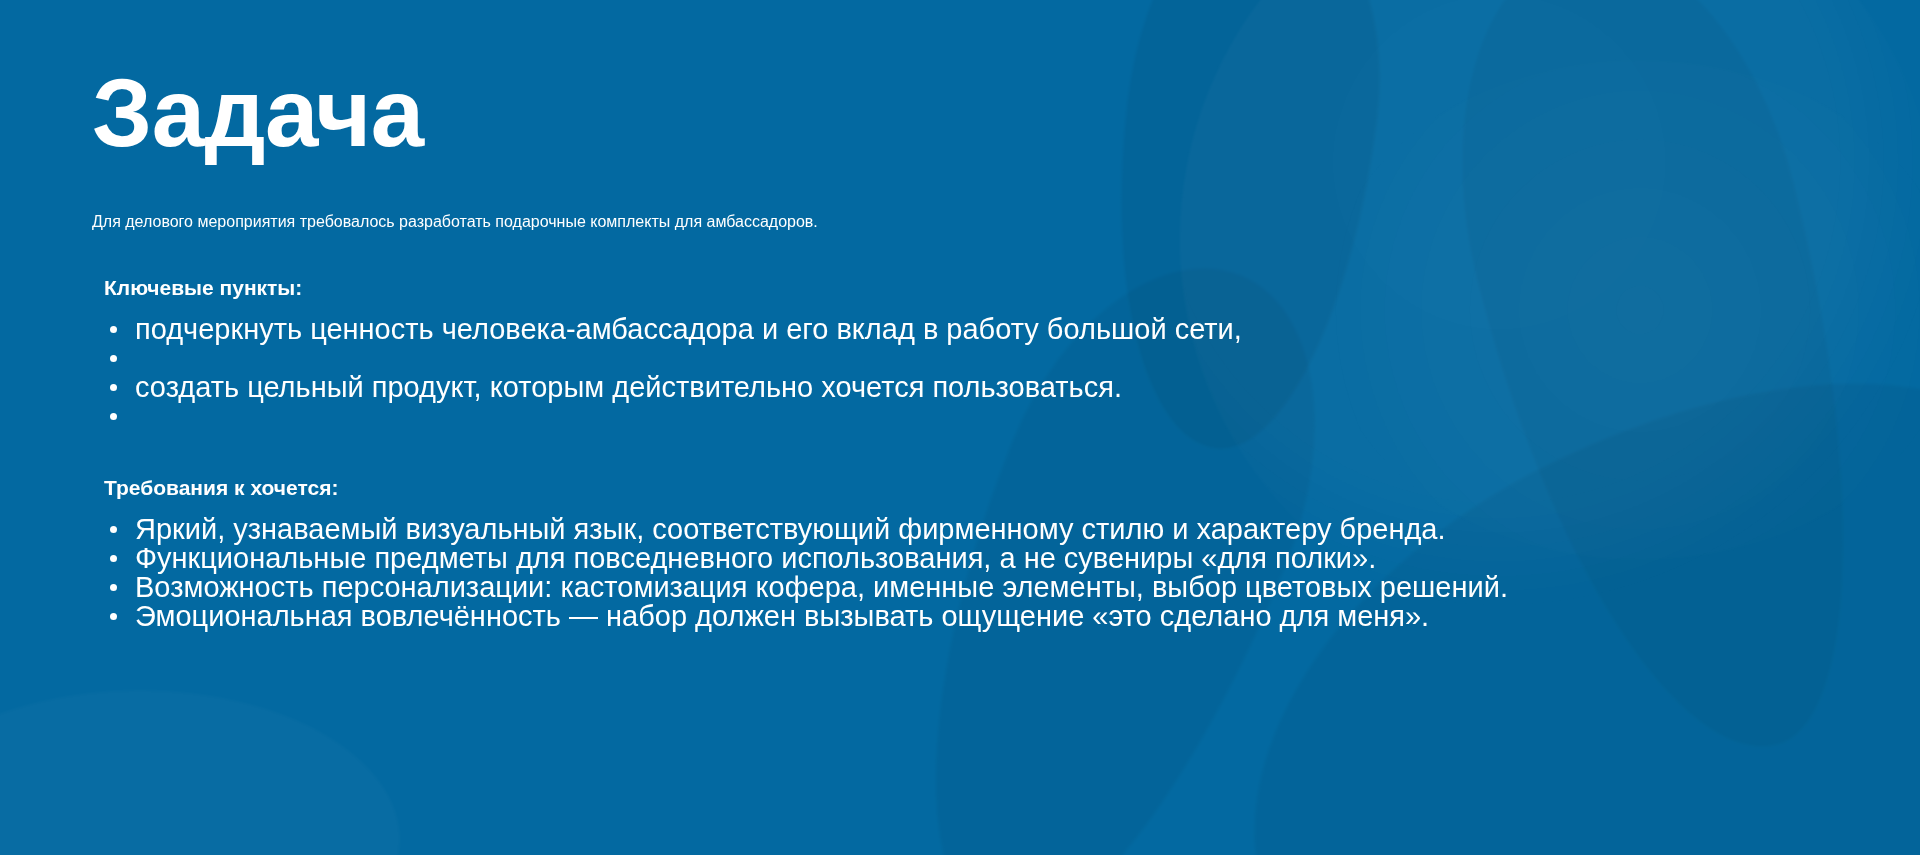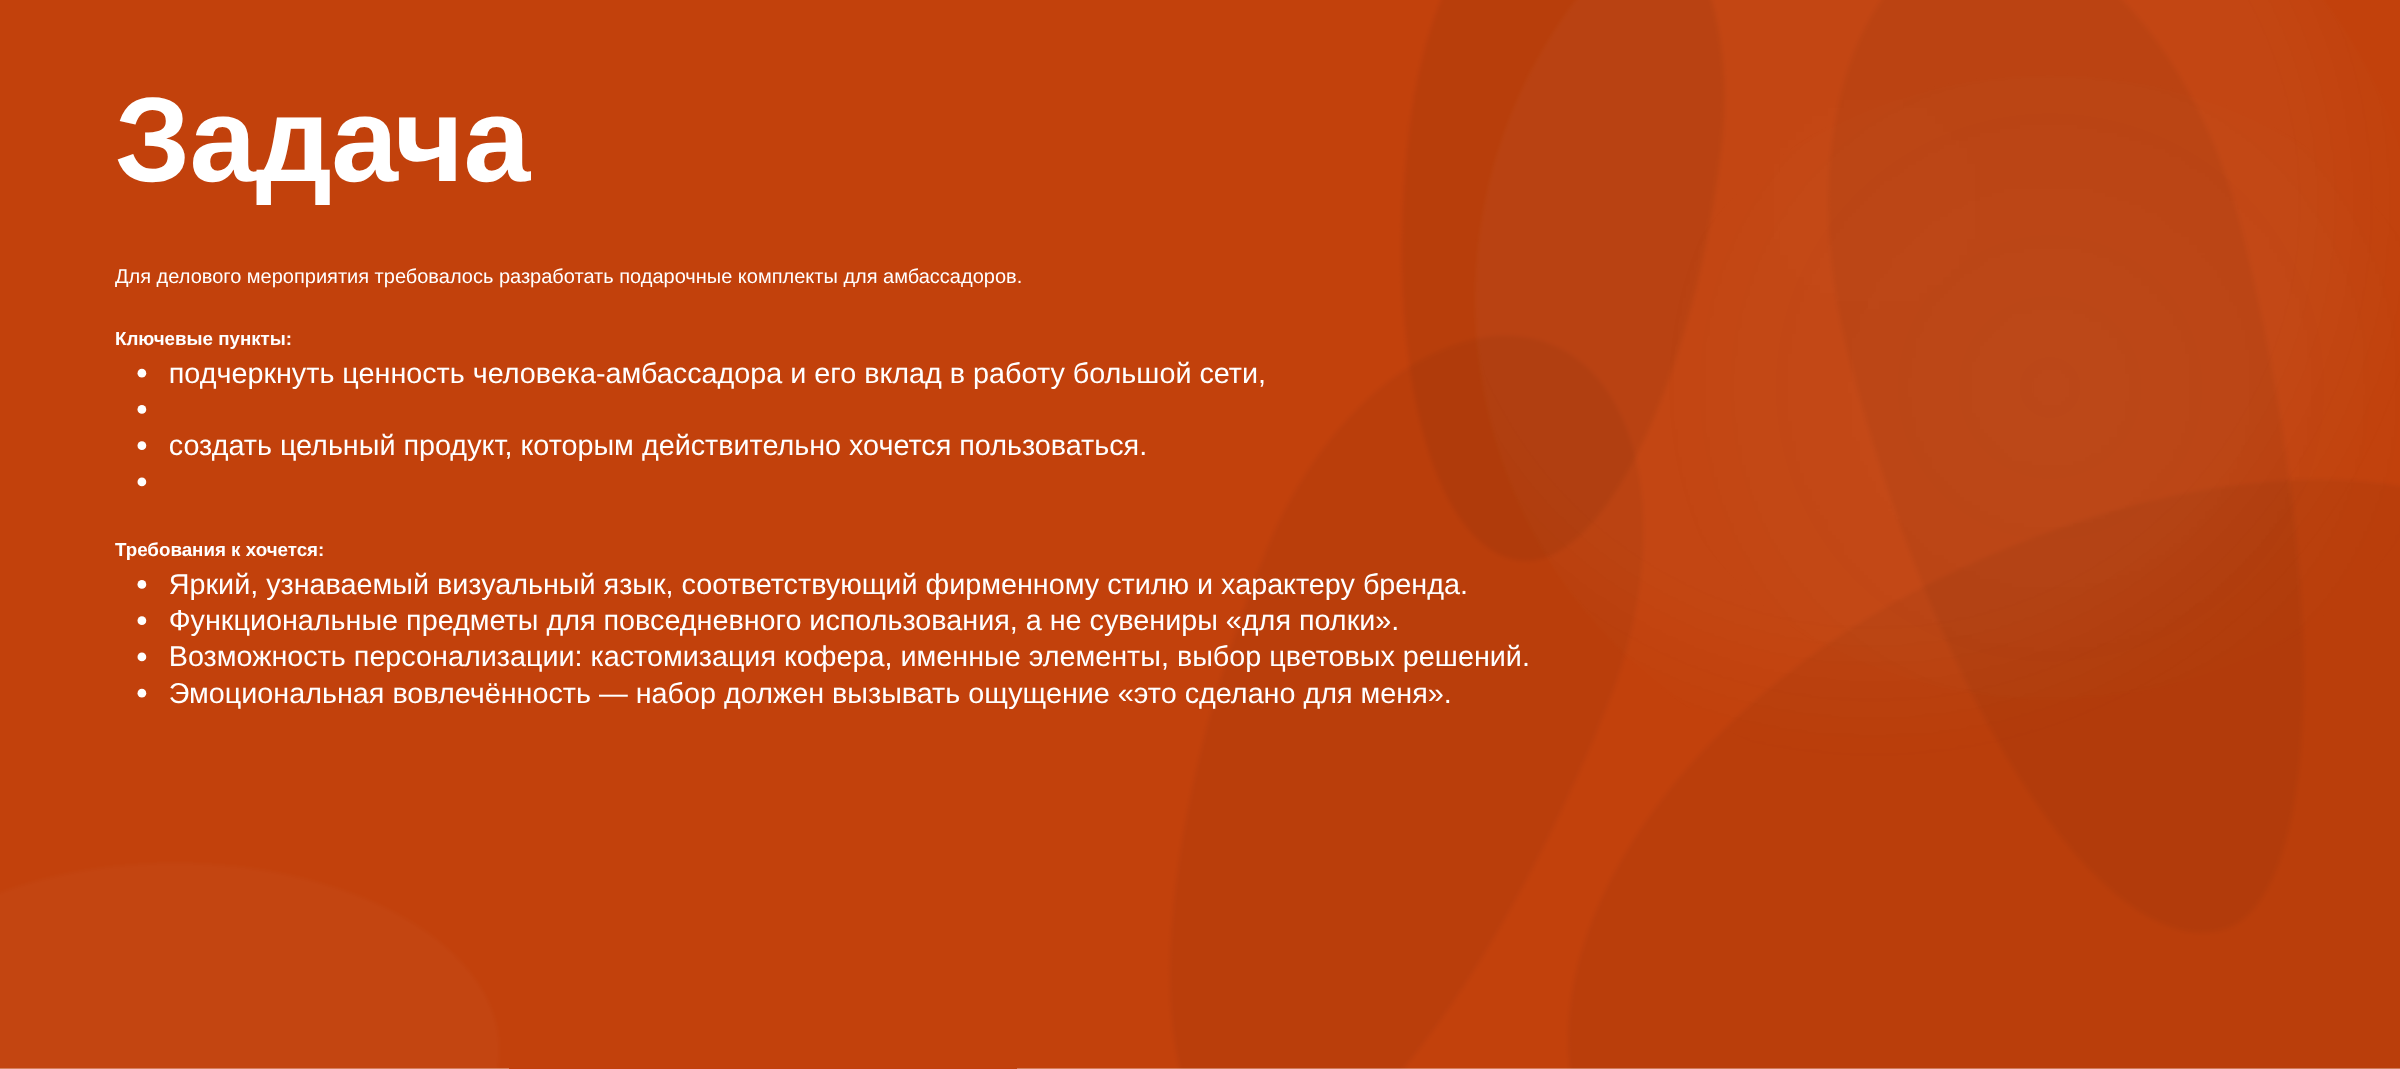--- a/index.html
+++ b/index.html
@@ -138,38 +138,38 @@
   .intro {
     margin: 0;
     padding-top: 48px;
     color: #FFFFFF;
     font-size: 16px;
     font-weight: normal;
     line-height: 1.2;
   }
 
   .section-heading {
-    margin: 0;
+    margin: 12px;
     padding-top: 32px;
     color: #FFFFFF;
-    font-size: 15px;
+    font-size: 21px;
     font-weight: bold;
     line-height: 1.2;
   }
 
   .bullet-list {
     list-style: none;
     margin: 0;
     padding: 3px 0 0 0;
   }
 
   .bullet-list li {
     position: relative;
     color: #FFFFFF;
-    font-size: 23px;
+    font-size: 29px;
     line-height: 29px;
     padding-left: 43px;
     min-height: 29px;
   }
 
   .bullet-list li .dot {
     position: absolute;
     left: 18px;
     top: 11px;
     width: 7px;
@@ -179,21 +179,21 @@
   }
 
   .bullet-list li .txt {
     display: inline-block;
     white-space: nowrap;
   }
 </style>
 </head>
 <body>
 
-<div class="slide" style="background-color: #c2410c;">
+<div class="slide" style="background-color: #0369a1;">
 
   <div class="bg-art">
     <div class="blob blob-a"></div>
     <div class="blob blob-g"></div>
     <div class="blob blob-b"></div>
     <div class="blob blob-c"></div>
     <div class="blob blob-d"></div>
     <div class="blob blob-e"></div>
     <div class="blob blob-f"></div>
   </div>

